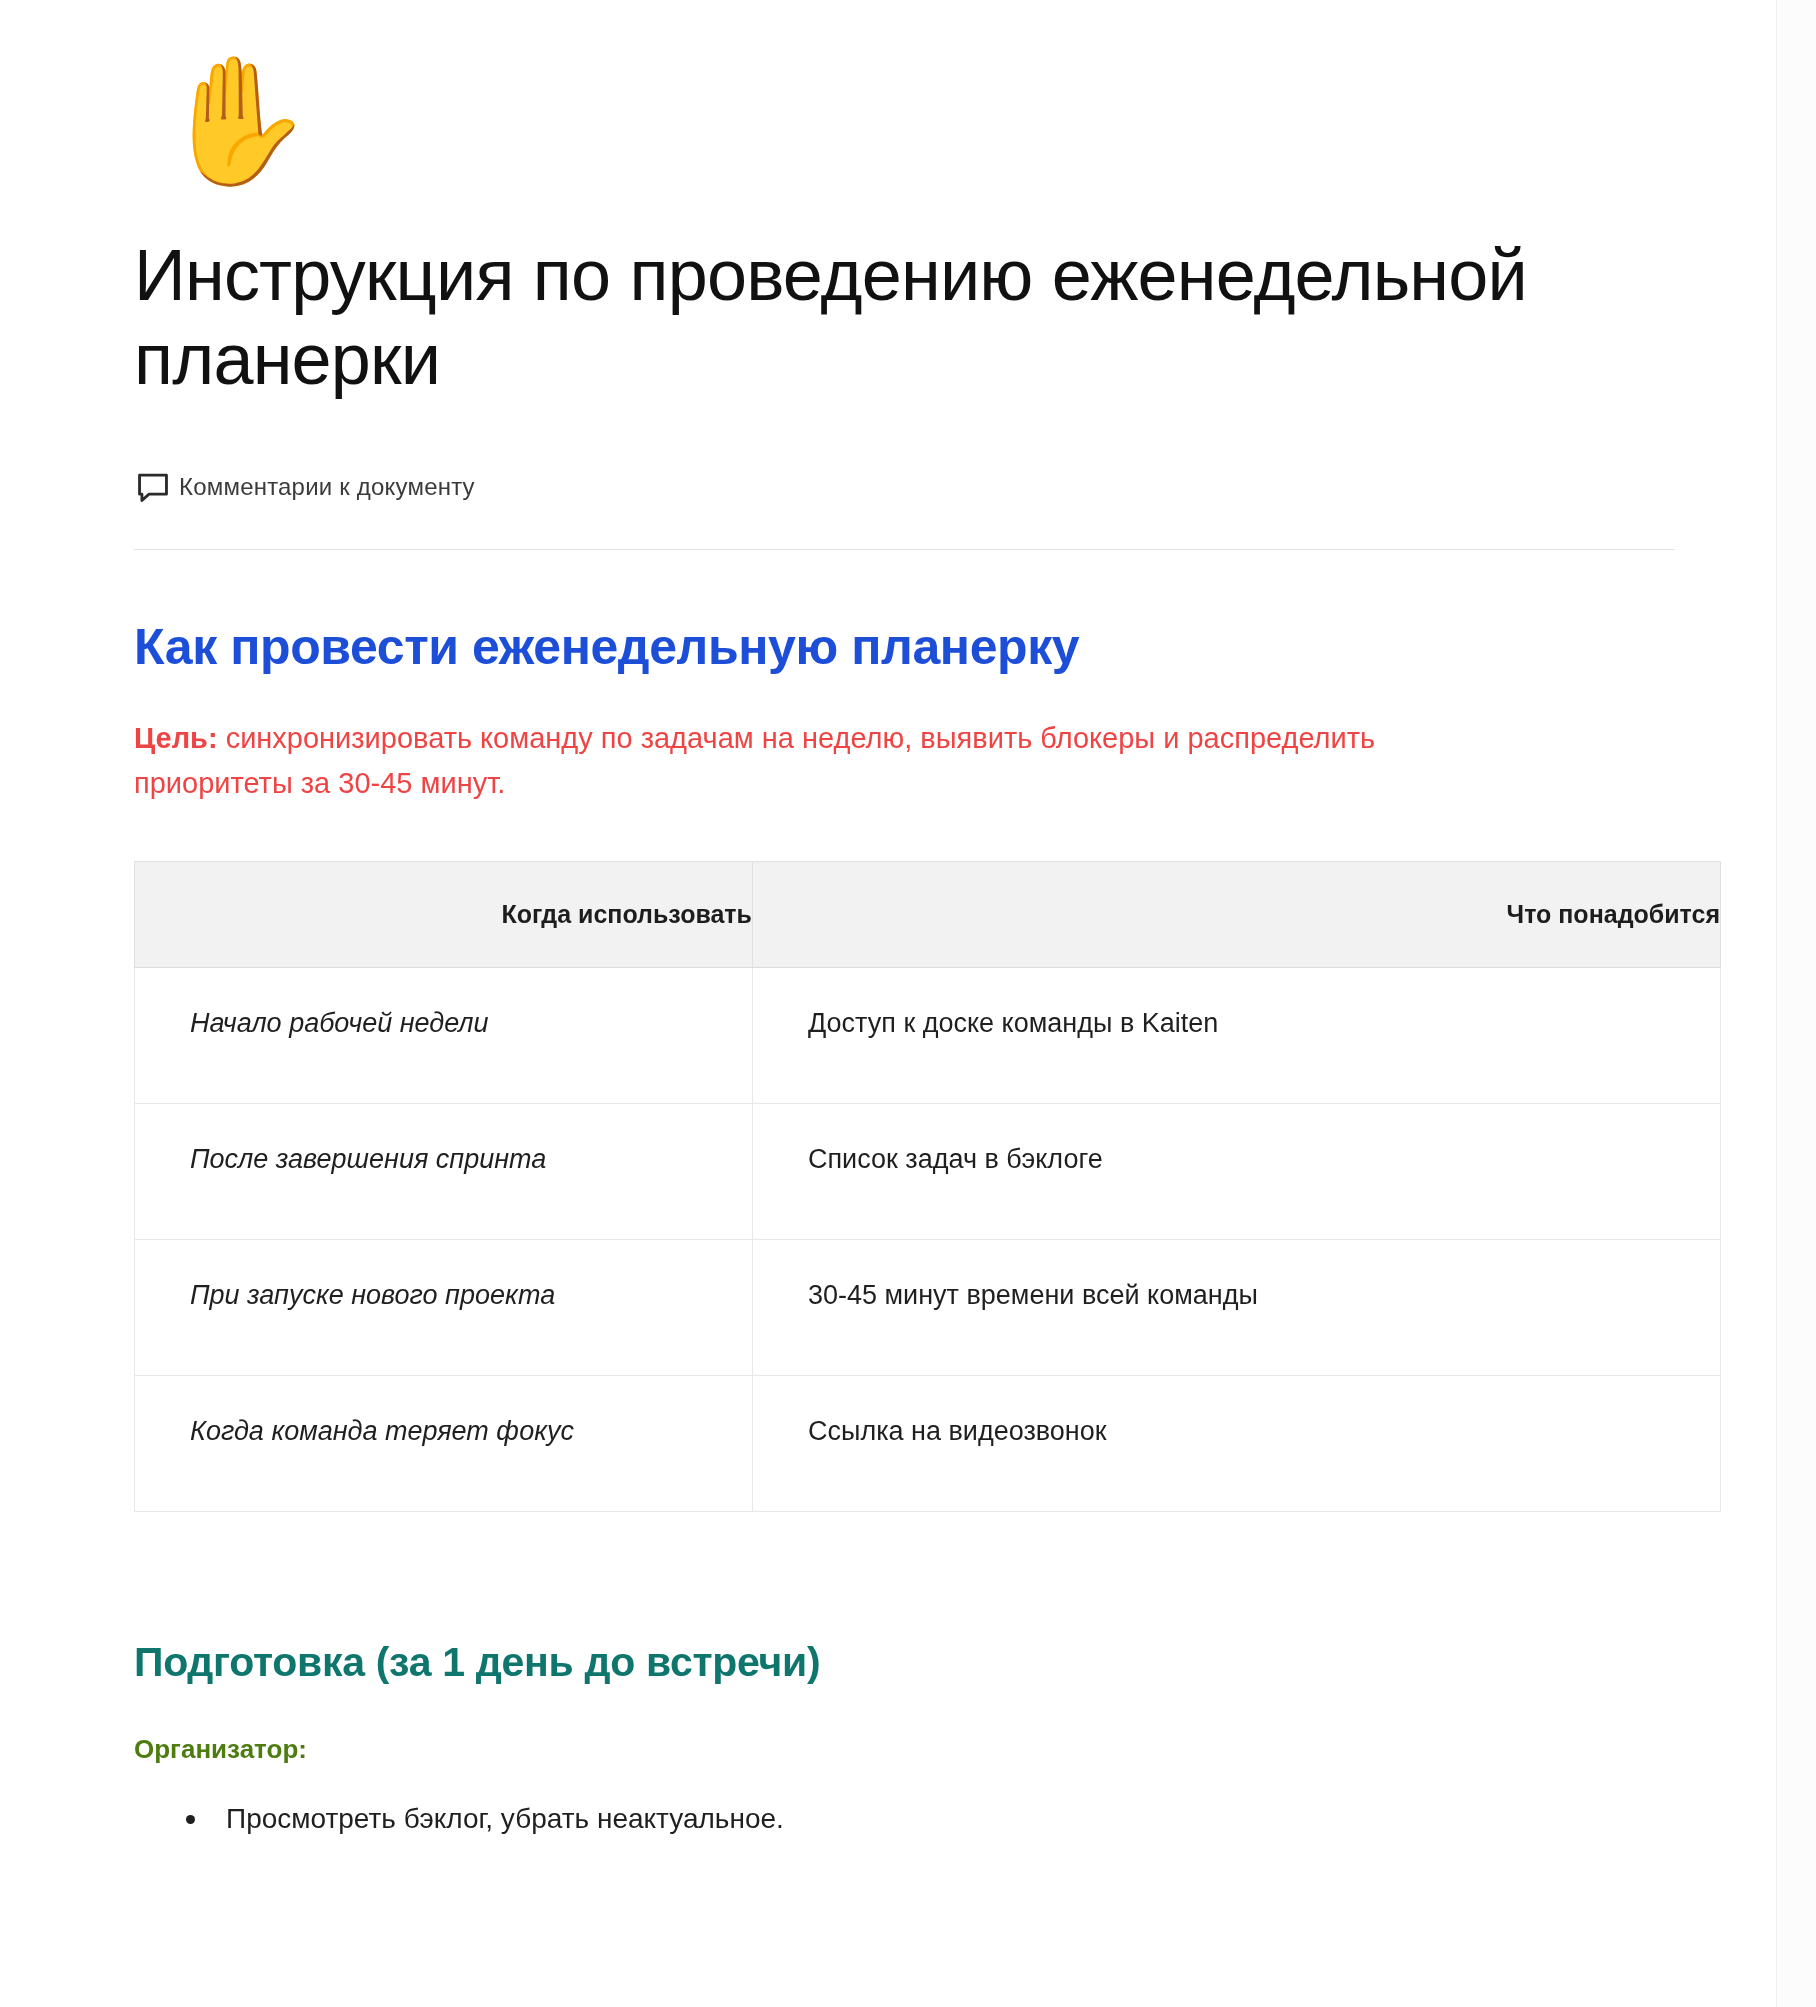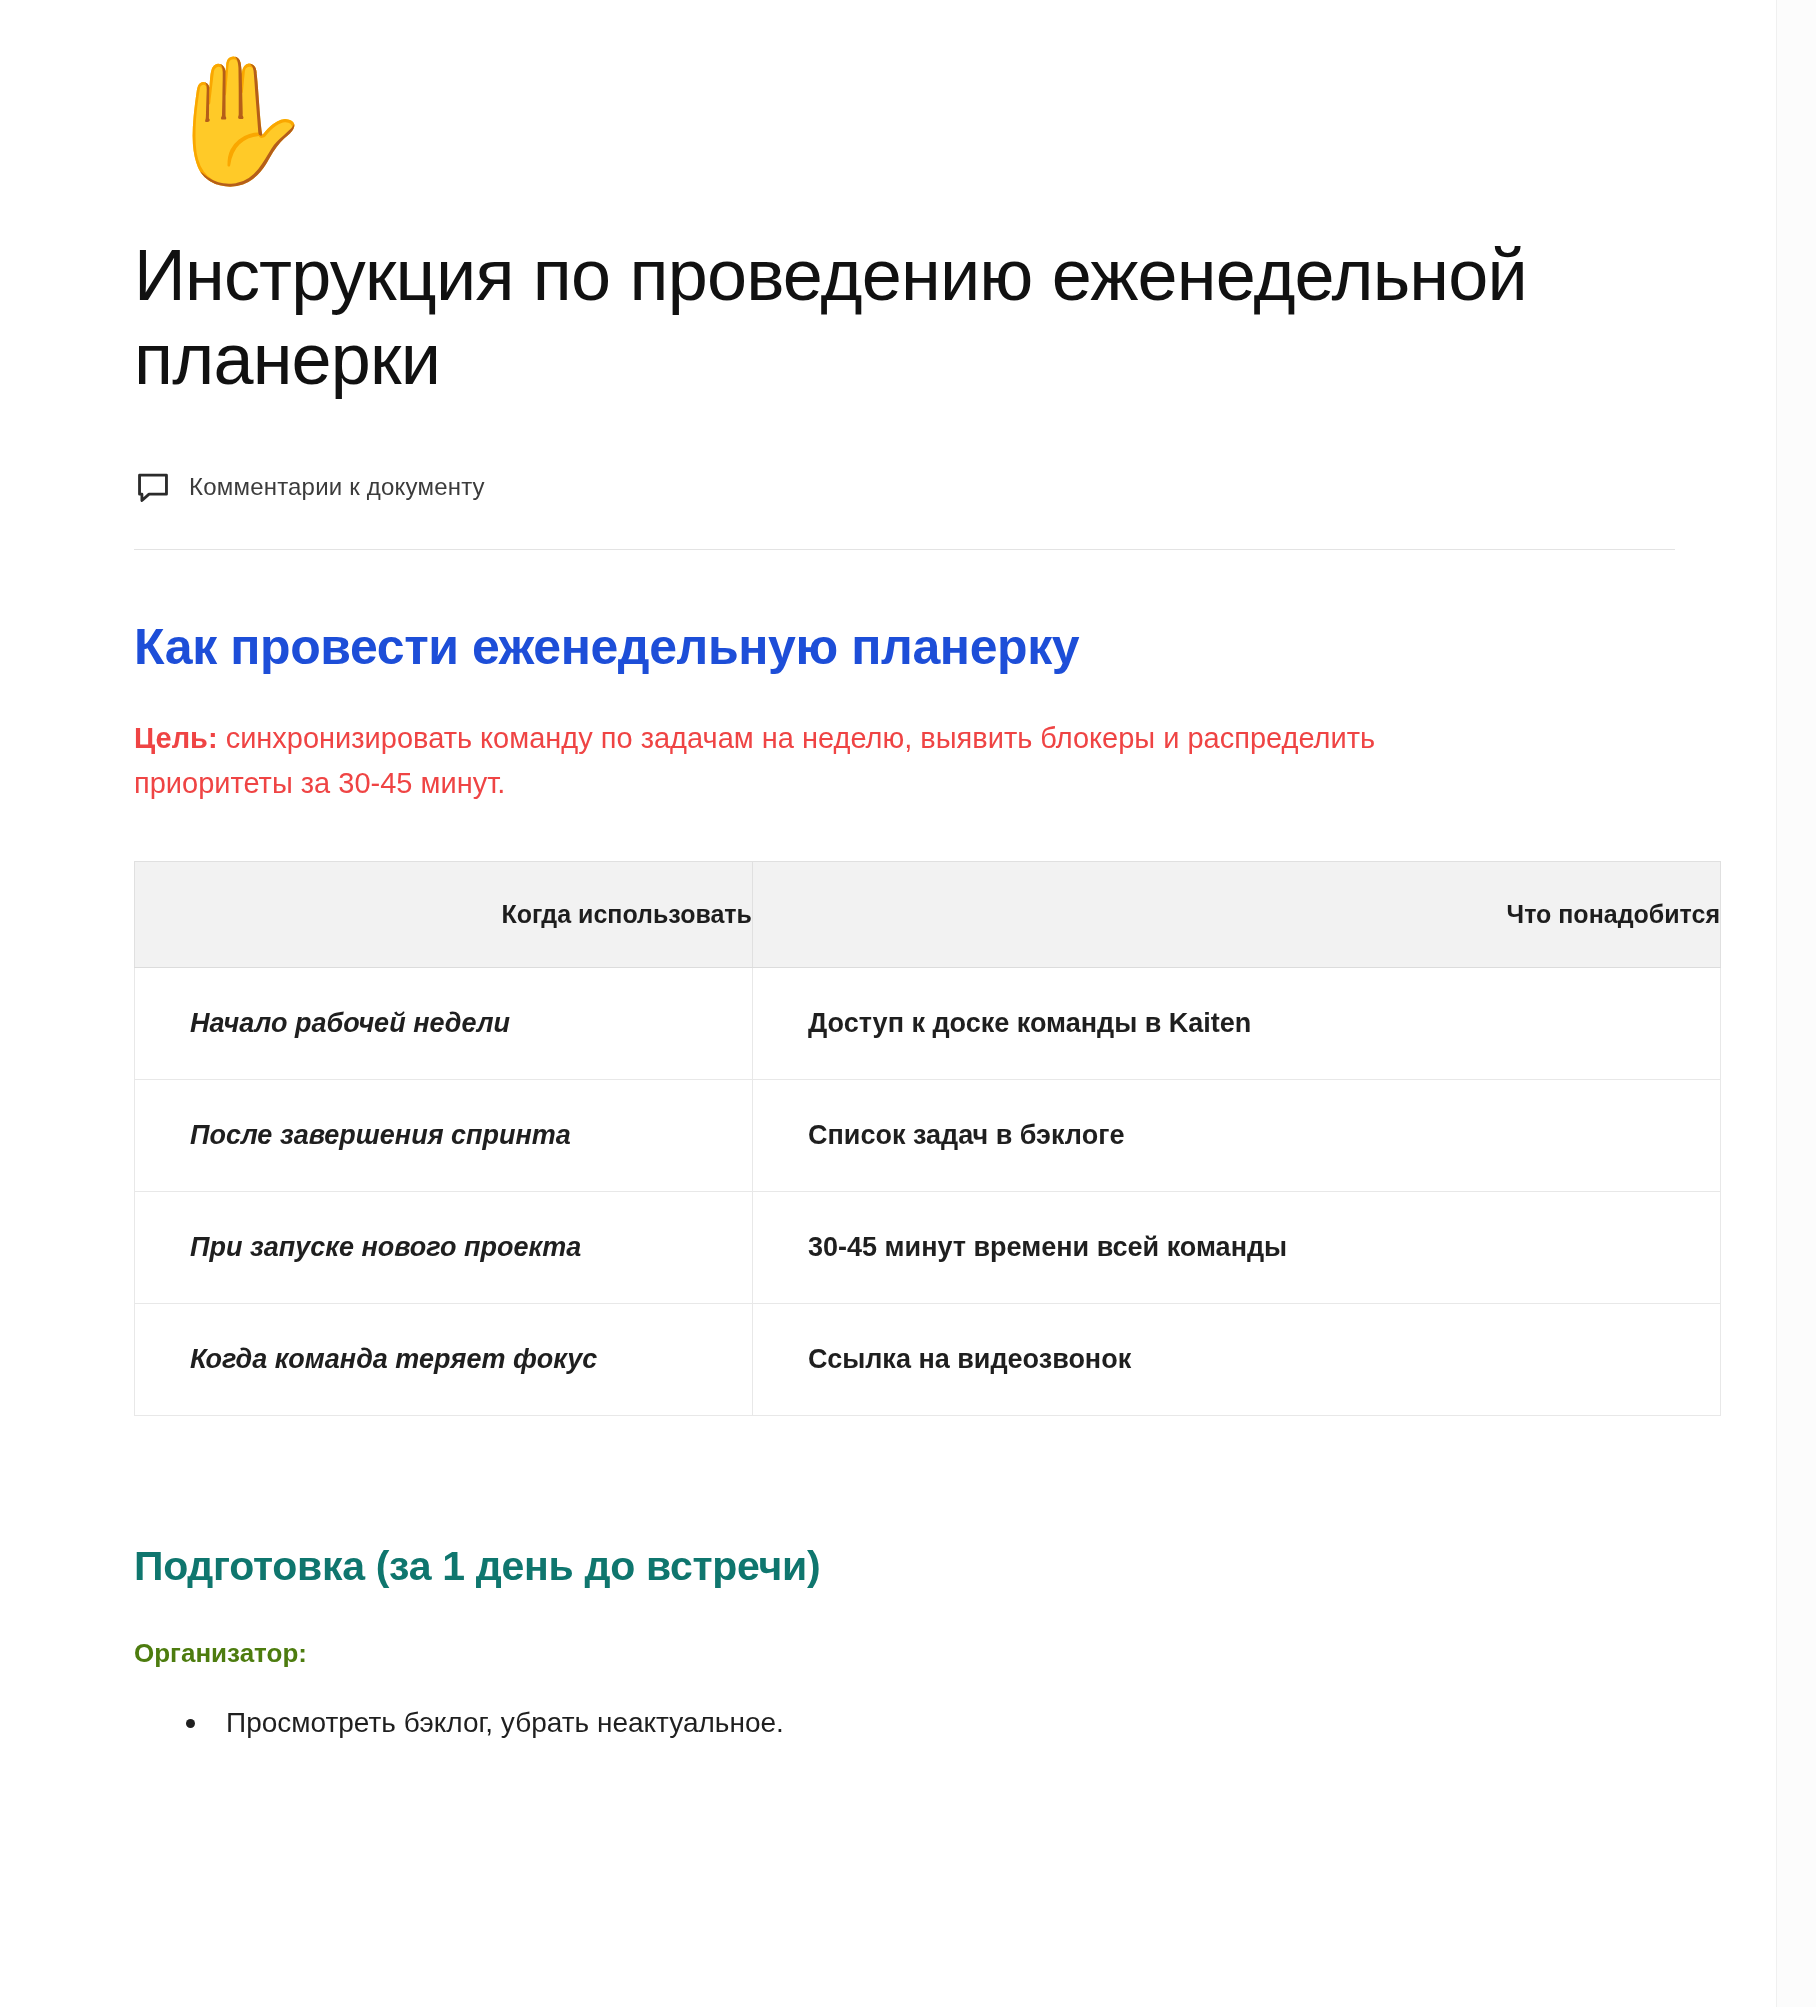--- a/index.html
+++ b/index.html
@@ -37,21 +37,21 @@
     line-height: 1.16;
     font-weight: 400;
     letter-spacing: -0.8px;
     margin: 0;
     padding-top: 23.4px;
     color: #111111;
   }
   .comments-row {
     display: flex;
     align-items: center;
-    gap: 17px;
+    gap: 7px;
     margin-top: 67px;
     padding-bottom: 43px;
     border-bottom: 1.7px solid #e3e3e3;
     margin-right: 8.3px;
   }
   .comment-icon {
     width: 38px;
     height: 38px;
     display: block;
     flex: none;
@@ -91,24 +91,23 @@
     font-size: 25px;
     font-weight: 700;
     color: #1d1d1d;
     padding: 38px 0 38px 55px;
     border: 1.7px solid #e0e0e0;
     border-bottom: 1.7px solid #dcdcdc;
   }
   table.info-table td {
     font-size: 27px;
     color: #1f1f1f;
-    padding: 40px 0 40px 55px;
+    padding: 40px 0 64px 55px;
     border: 1.7px solid #e8e8e8;
     background: #fff;
-    font-weight: bold;
   }
   table.info-table td.col-when {
     font-style: italic;
   }
   table.info-table col.c1 { width: 618px; }
   table.info-table col.c2 { width: 968px; }
   h3.sub-title {
     font-size: 41px;
     font-weight: 700;
     margin: 127px 0 0 0;

